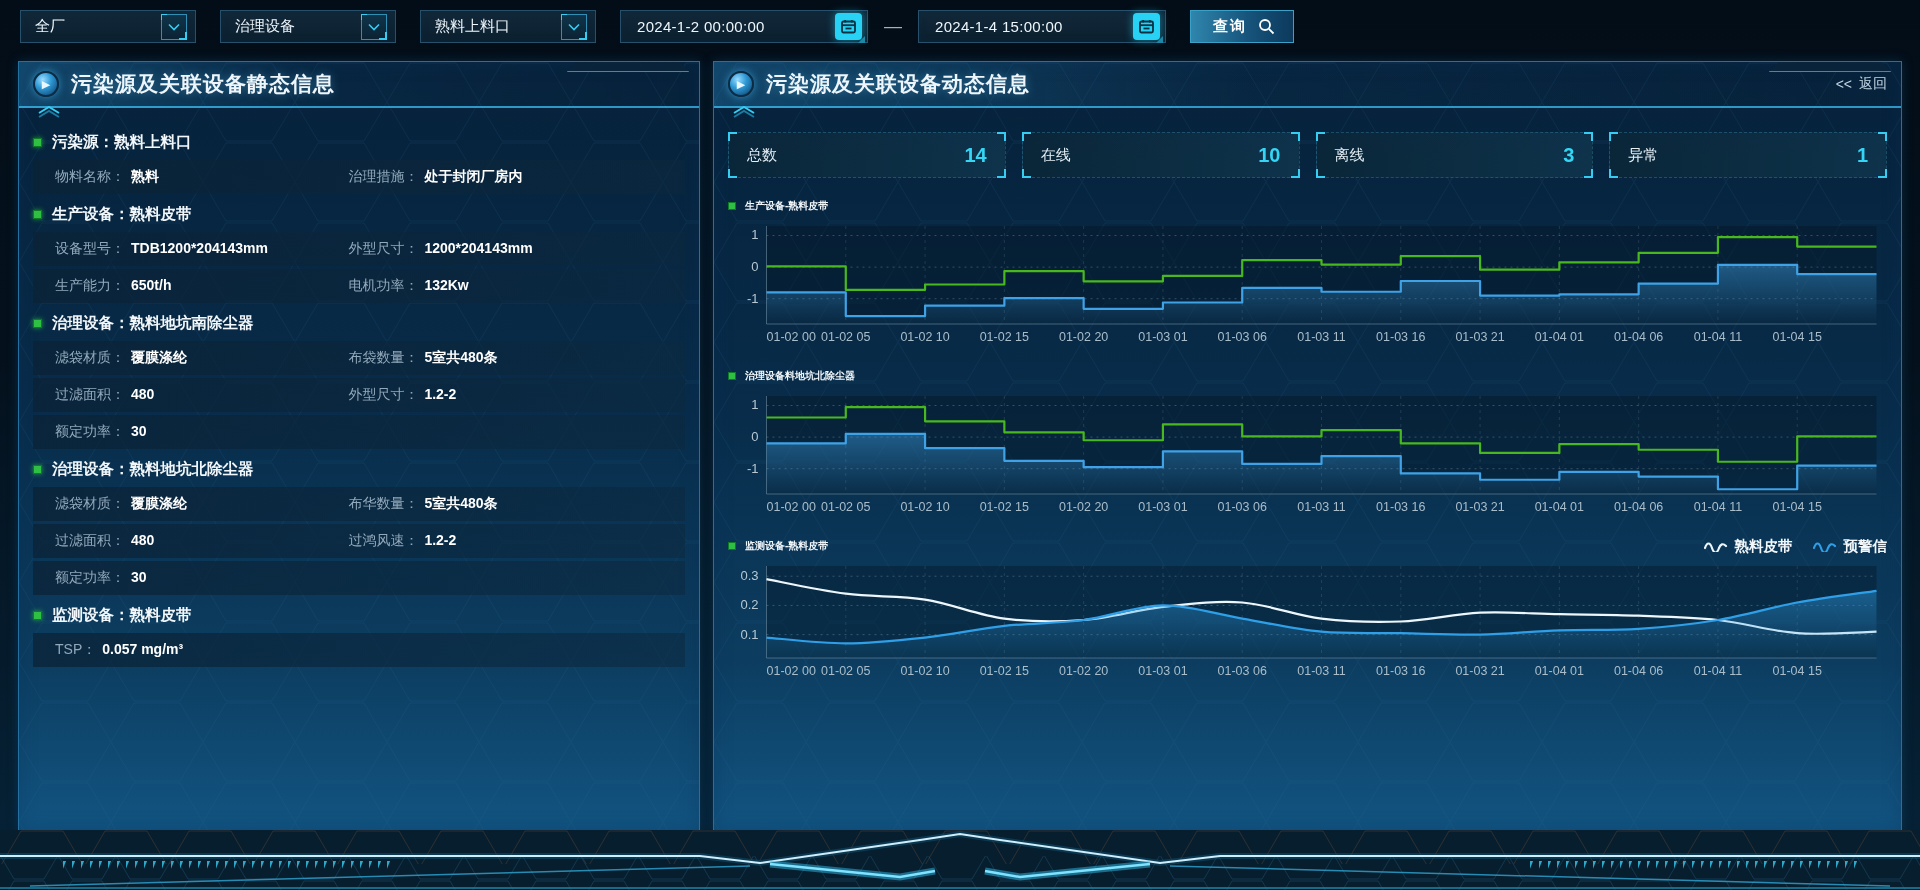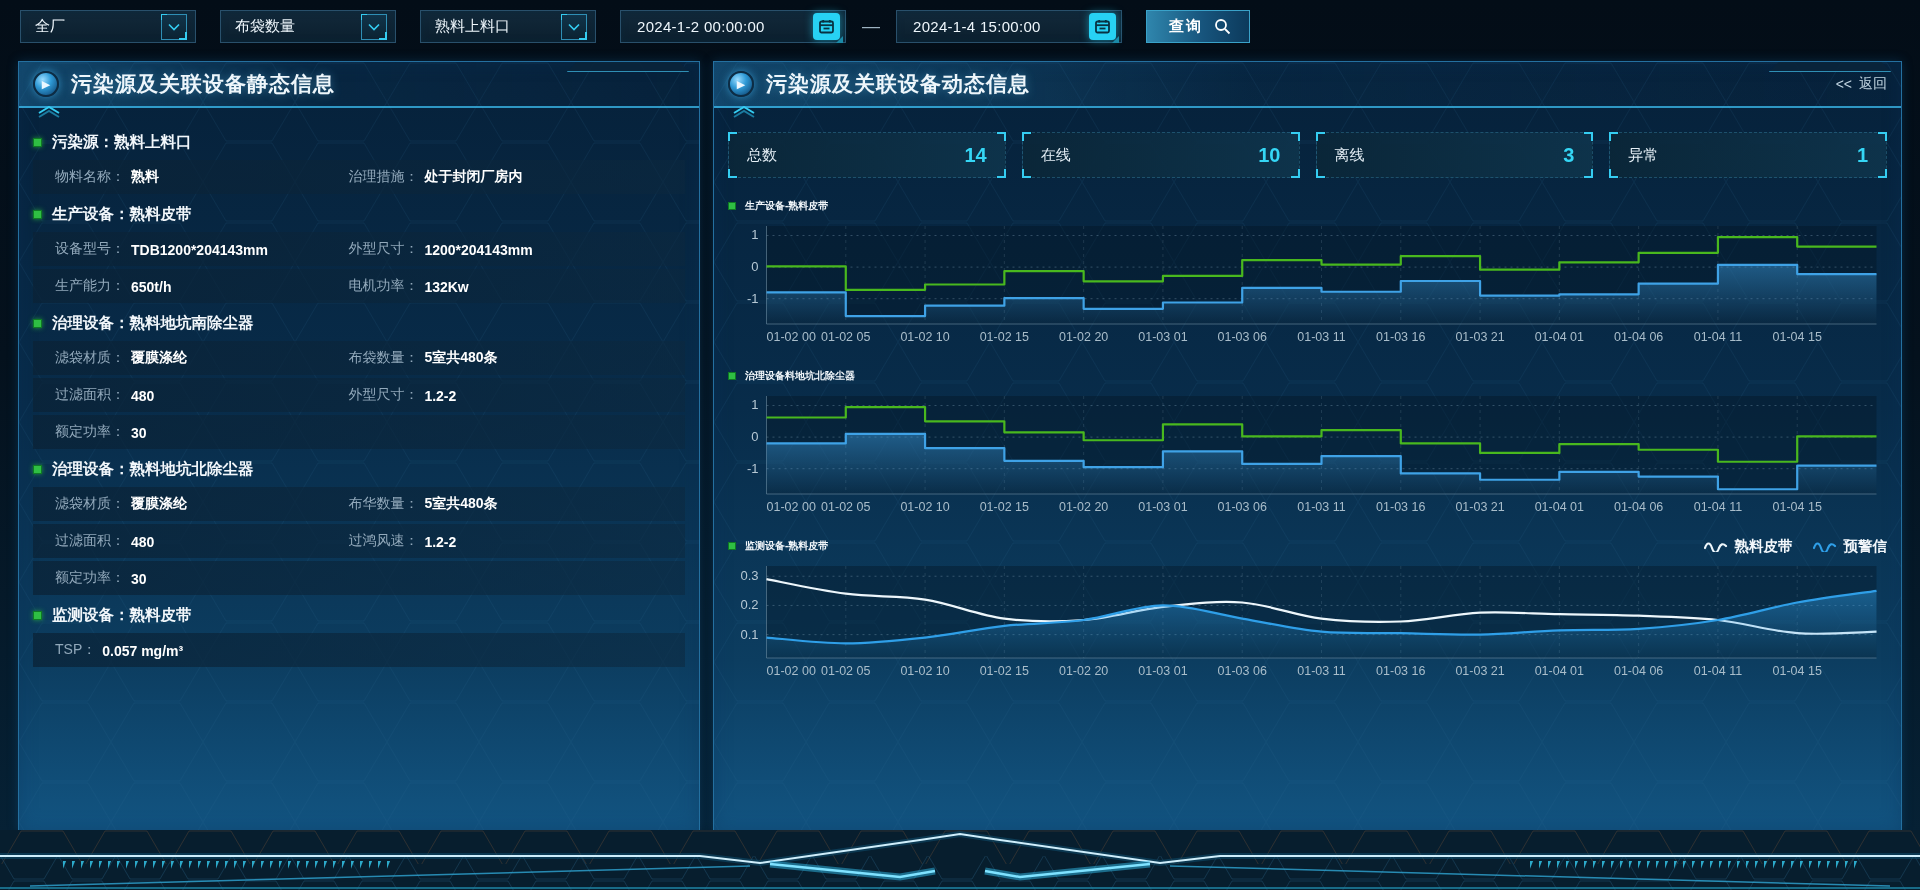--- a/index.html
+++ b/index.html
@@ -19,21 +19,21 @@
   .dd { width:176px; padding:0 8px 0 14px; justify-content:space-between; cursor:pointer; }
   .dd-value { font-size:15px; color:#eef6fb; }
   .dd-btn {
     width:26px; height:26px; border:1px solid #2f8fb5; display:flex; align-items:center; justify-content:center;
     background:linear-gradient(180deg,#10344a,#0b2333); position:relative;
   }
   .dd-btn::after { content:""; position:absolute; right:-1px; bottom:-1px; width:6px; height:6px;
     border-right:2px solid #35cdf2; border-bottom:2px solid #35cdf2; }
   .dd-btn::before { content:""; position:absolute; left:-1px; top:-1px; width:5px; height:5px;
     border-left:1px solid #35cdf2; border-top:1px solid #35cdf2; }
-  .date { width:226px; padding:0 5px 0 16px; justify-content:space-between; }
+  .date { width:248px; padding:0 5px 0 16px; justify-content:space-between; }
   .date-value { font-size:15px; color:#eef6fb; letter-spacing:.3px; }
   .cal-btn {
     width:27px; height:27px; border-radius:4px; background:#27d2f4; display:flex; align-items:center; justify-content:center;
     box-shadow:0 0 8px rgba(39,210,244,.55); cursor:pointer; position:relative;
   }
   .cal-btn::after { content:""; position:absolute; right:-3px; bottom:-3px; width:0; height:0;
     border-left:7px solid transparent; border-bottom:7px solid #1b8aa8; }
   .dash { color:#9db3c2; font-size:18px; margin:0 -8px; }
   .query-btn {
     height:33px; width:104px; display:flex; align-items:center; justify-content:space-between; padding:0 18px 0 22px;
@@ -70,21 +70,21 @@
   
   .info-rows { padding:14px 14px 0 14px; position:relative; z-index:2; }
   .info-section { display:flex; align-items:center; gap:10px; height:30px; margin-top:5px; }
   .bullet { width:9px; height:9px; background:#2fbf43; border:1px solid #0f7a24; box-shadow:0 0 5px rgba(47,191,67,.7); flex:none; }
   .sec-text { font-size:15.5px; font-weight:bold; color:#f2f7fb; }
   .info-row {
     display:grid; grid-template-columns:45% 55%; align-items:center; min-height:34px; margin:3px 0;
     background:linear-gradient(90deg,rgba(10,34,54,.75),rgba(12,40,62,.55));
   }
   .info-row.single { grid-template-columns:100%; }
-  .field { display:flex; align-items:flex-end; gap:6px; padding-left:22px; }
+  .field { display:flex; align-items:flex-start; gap:6px; padding-left:22px; }
   .flabel { font-size:14px; color:#92a9bb; }
   .fvalue { font-size:14px; font-weight:bold; color:#ffffff; }
   
   .stats { display:flex; gap:16px; margin:24px 14px 2px 14px; position:relative; z-index:2; }
   .stat-card {
     flex:1; position:relative; height:46px; display:flex; align-items:center; justify-content:space-between;
     padding:0 18px; background:linear-gradient(90deg,rgba(10,38,56,.9),rgba(14,52,76,.9));
     border:1px dashed rgba(63,150,190,.35);
   }
   .stat-label { font-size:15px; color:#e4eef5; }
@@ -111,21 +111,21 @@
 <div class="topbar">
   <div class="ctrl dd">
     <span class="dd-value">全厂</span>
     <span class="dd-btn">
       <svg width="12" height="8" viewBox="0 0 12 8">
           <polyline points="1,1.5 6,6.5 11,1.5" fill="none" stroke="#35cdf2" stroke-width="1.6"></polyline>
         </svg>
     </span>
   </div>
   <div class="ctrl dd">
-    <span class="dd-value">布袋数量</span>
+    <span class="dd-value">治理设备</span>
     <span class="dd-btn">
       <svg width="12" height="8" viewBox="0 0 12 8">
           <polyline points="1,1.5 6,6.5 11,1.5" fill="none" stroke="#35cdf2" stroke-width="1.6"></polyline>
         </svg>
     </span>
   </div>
   <div class="ctrl dd">
     <span class="dd-value">熟料上料口</span>
     <span class="dd-btn">
       <svg width="12" height="8" viewBox="0 0 12 8">

